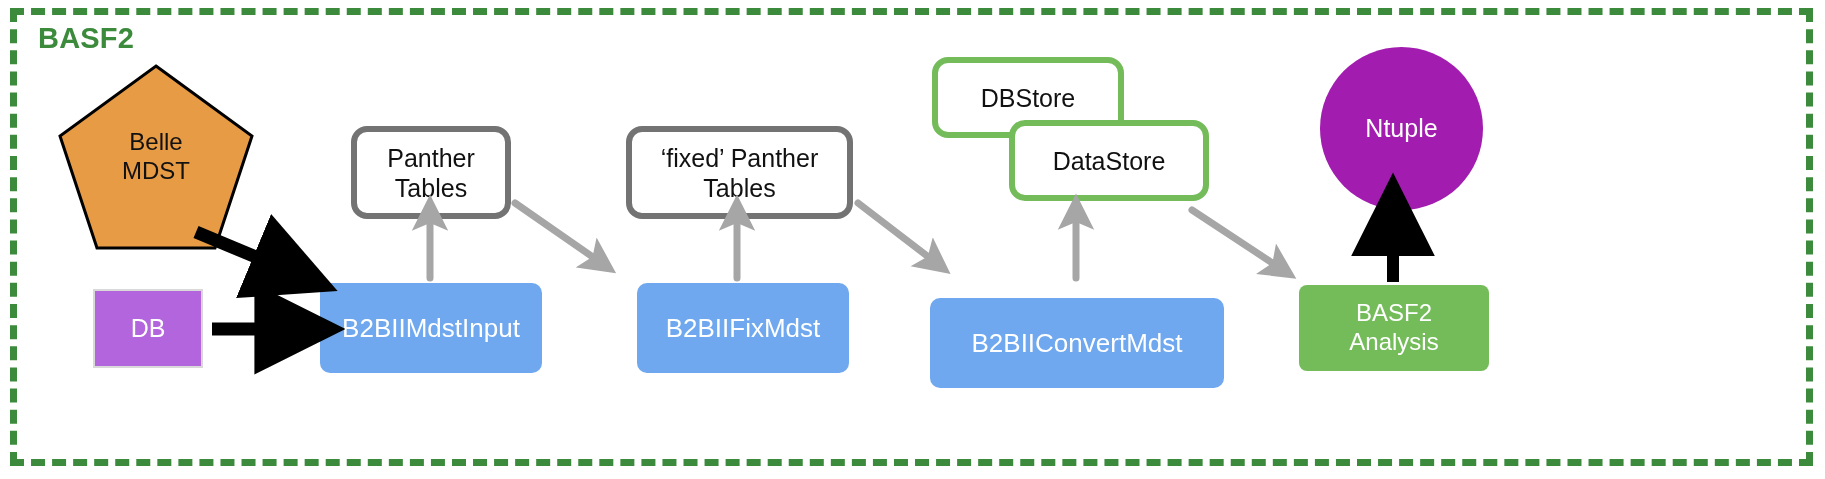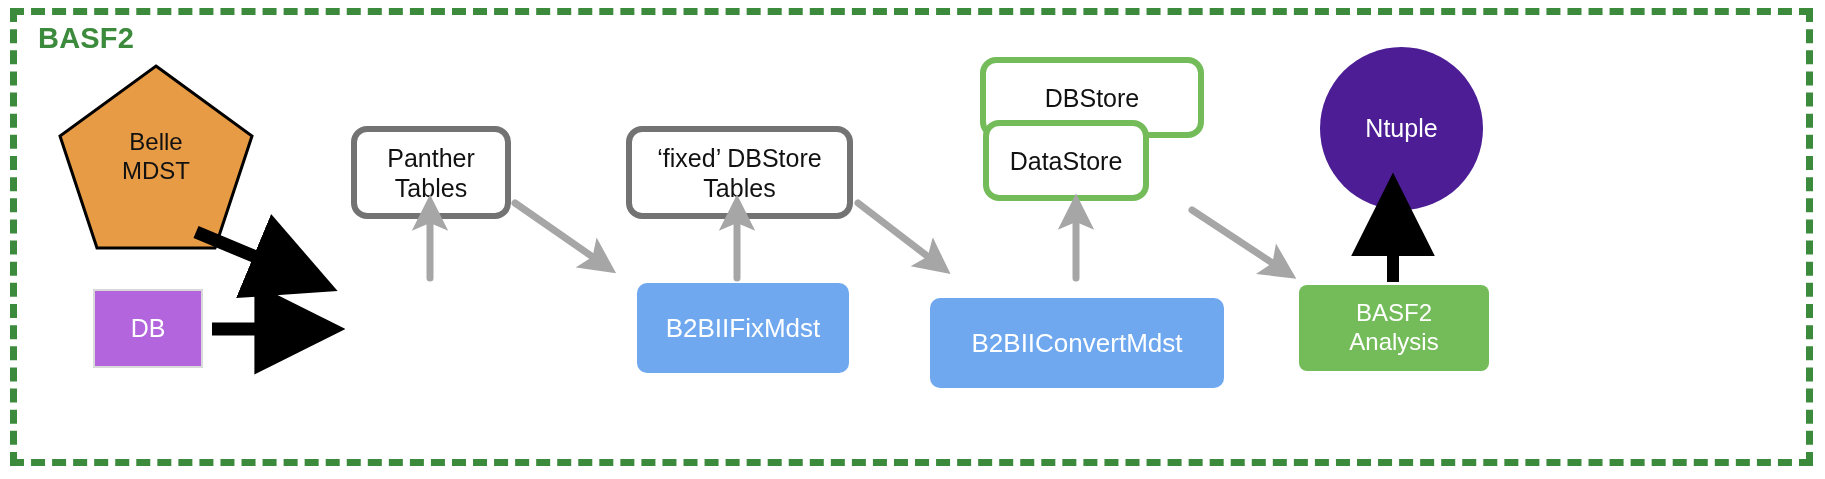--- a/index.html
+++ b/index.html
@@ -114,30 +114,30 @@
     color: #111111;
     font-size: 25px;
     border-radius: 16px;
     line-height: 1.2;
   }
   .data-outline.blue { border: 6px solid #737373; margin-top: 21px; }
   .data-outline.green { border: 6px solid #74BC5A; }
 
   #panther-tables  { left: 351px; top: 105px; width: 160px; height: 93px; }
   #fixed-panther   { left: 626px; top: 105px; width: 227px; height: 93px; }
-  #dbstore  { left: 980px; top: 57px;  width: 224px; height: 81px; z-index: 2; }
-  #datastore{ left: 983px; top: 120px; width: 166px; height: 81px; z-index: 3; }
+  #dbstore  { left: 932px; top: 57px;  width: 192px; height: 81px; z-index: 2; }
+  #datastore{ left: 1009px; top: 120px; width: 200px; height: 81px; z-index: 3; }
 
   
   #ntuple {
     left: 1320px;
     top: 47px;
     width: 163px;
     height: 163px;
-    background: #4c1d95;
+    background: #a21caf;
     color: #ffffff;
     font-size: 25px;
     border-radius: 50%;
   }
 
   
   #arrows {
     position: absolute;
     left: 0; top: 0;
     width: 1825px;
@@ -207,29 +207,30 @@
     </svg>
     <div id="belle-mdst-label">Belle
 MDST</div>
   </div>
 
   <div class="node" id="db-box">DB</div>
 
   <div class="node data-outline blue" id="panther-tables">Panther
 Tables</div>
 
-  <div class="node data-outline blue" id="fixed-panther">‘fixed’ DBStore
+  <div class="node data-outline blue" id="fixed-panther">‘fixed’ Panther
 Tables</div>
 
   <div class="node data-outline green" id="dbstore">DBStore</div>
 
   <div class="node data-outline green" id="datastore">DataStore</div>
 
   <div class="node" id="ntuple">Ntuple</div>
 
+  <div class="node proc" id="proc-mdstinput">B2BIIMdstInput</div>
 
   <div class="node proc" id="proc-fixmdst">B2BIIFixMdst</div>
 
   <div class="node proc" id="proc-convertmdst">B2BIIConvertMdst</div>
 
   <div class="node" id="proc-analysis">BASF2
 Analysis</div>
 
 </div>
 

